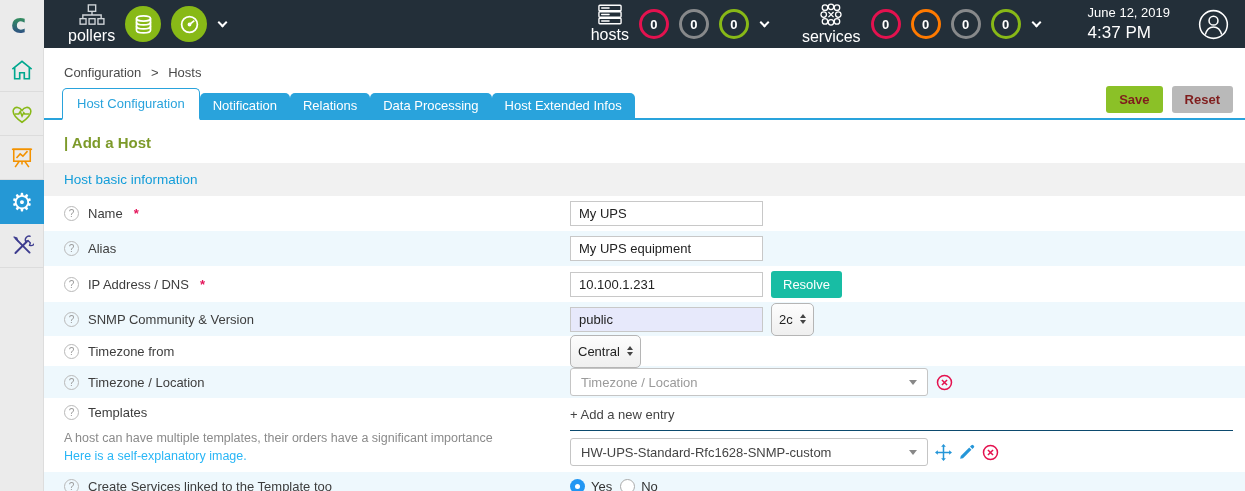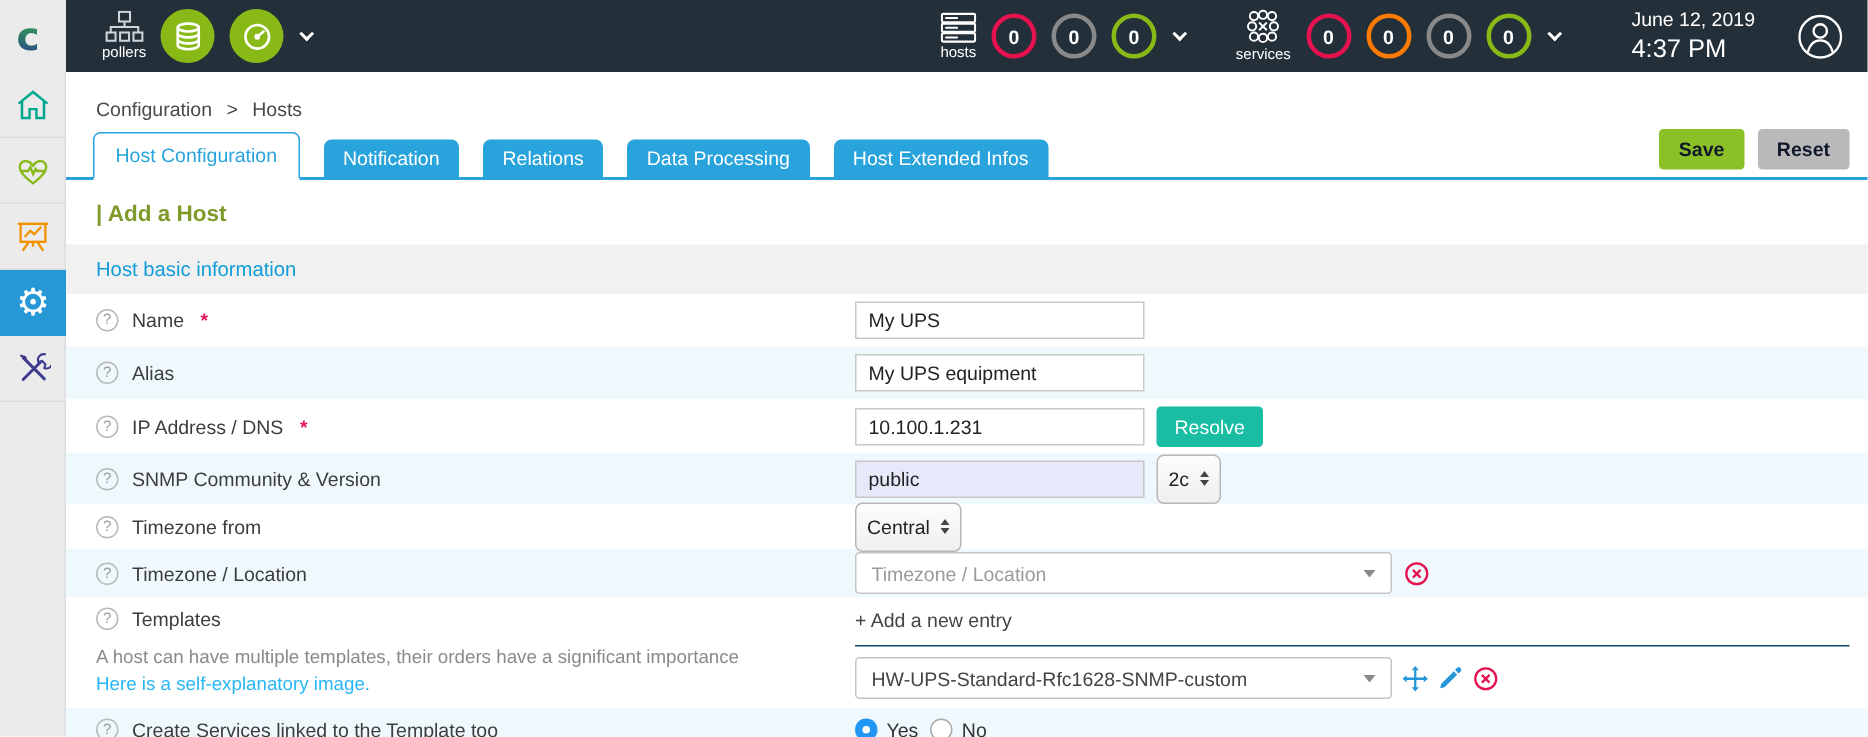--- a/index.html
+++ b/index.html
@@ -6,21 +6,21 @@
   html,body { width:1245px; height:491px; overflow:hidden; background:#fff;
               font-family:"Liberation Sans", sans-serif; }
 
   
   .topbar { position:absolute; top:0; left:0; width:1245px; height:48px;
             background:#232f39; display:flex; align-items:center; }
   .logo-box { width:44px; height:48px; background:#ebebeb; display:flex;
               align-items:center; justify-content:center; flex-shrink:0; cursor:pointer; }
   .tb-group { display:flex; flex-direction:column; align-items:center;
               justify-content:center; color:#fff; cursor:pointer; }
-  .tb-label { font-size:10px; color:#fff; margin-top:1px; }
+  .tb-label { font-size:16px; color:#fff; margin-top:1px; }
   .pollers-group { margin-left:24px; }
   .circle-btn { width:36px; height:36px; border-radius:50%; background:#88b917;
                 display:flex; align-items:center; justify-content:center;
                 margin-left:10px; cursor:pointer; }
   .chev { width:7px; height:7px; border-right:2px solid #fff; border-bottom:2px solid #fff;
           transform:rotate(45deg); margin:-3px 0 0 12px; cursor:pointer; }
   .status-group { display:flex; align-items:center; }
   .badge { width:30px; height:30px; border-radius:50%; border:3px solid;
            display:flex; align-items:center; justify-content:center;
            color:#fff; font-size:13px; font-weight:bold; margin-left:10px; cursor:pointer; }
@@ -46,26 +46,26 @@
   
   .content { position:absolute; top:52px; left:44px; width:1201px; height:443px;
              background:#fff; }
   .breadcrumb { padding:13px 0 10px 20px; font-size:13px; color:#4a4a4a; }
   .breadcrumb a { color:#4a4a4a; text-decoration:none; cursor:pointer; }
   .breadcrumb .sep { margin:0 6px; color:#4a4a4a; }
 
   .tabbar { display:flex; align-items:flex-end; padding:0 12px 0 18px;
             border-bottom:2px solid #29a3dc; height:30px; }
   .tab { background:#29a3dc; color:#fff; font-size:13px; padding:5px 13px;
-         border-radius:5px 5px 0 0; margin-right:16px; cursor:pointer; white-space:nowrap;text-align:center; }
+         border-radius:5px 5px 0 0; margin-right:0; cursor:pointer; white-space:nowrap;text-align:center; }
   .tab.active { background:#fff; color:#29a3dc; border:1px solid #29a3dc;
                 border-bottom:2px solid #fff; padding:7px 14px; margin-bottom:-2px;
                 position:relative; z-index:2; }
   .actions { margin-left:auto; display:flex; gap:9px; margin-bottom:5px; }
-  .btn { border:none; color:#0f172a; font-size:13px; font-weight:bold;
+  .btn { border:none; color:#7f1d1d; font-size:13px; font-weight:bold;
          padding:6px 13px; border-radius:3px; cursor:pointer; }
   .btn-save  { background:#8bc127; }
   .btn-reset { background:#b9b9b9; }
 
   .page-title { padding:14px 0 12px 20px; font-size:15px; font-weight:bold; color:#7d9a2a; }
   .section-band { background:#f1f1f1; height:33px; display:flex; align-items:center;
                   padding-left:20px; font-size:13.5px; color:#129dd9; }
 
   
   .row { display:flex; align-items:center; padding:0 12px 0 20px; }

